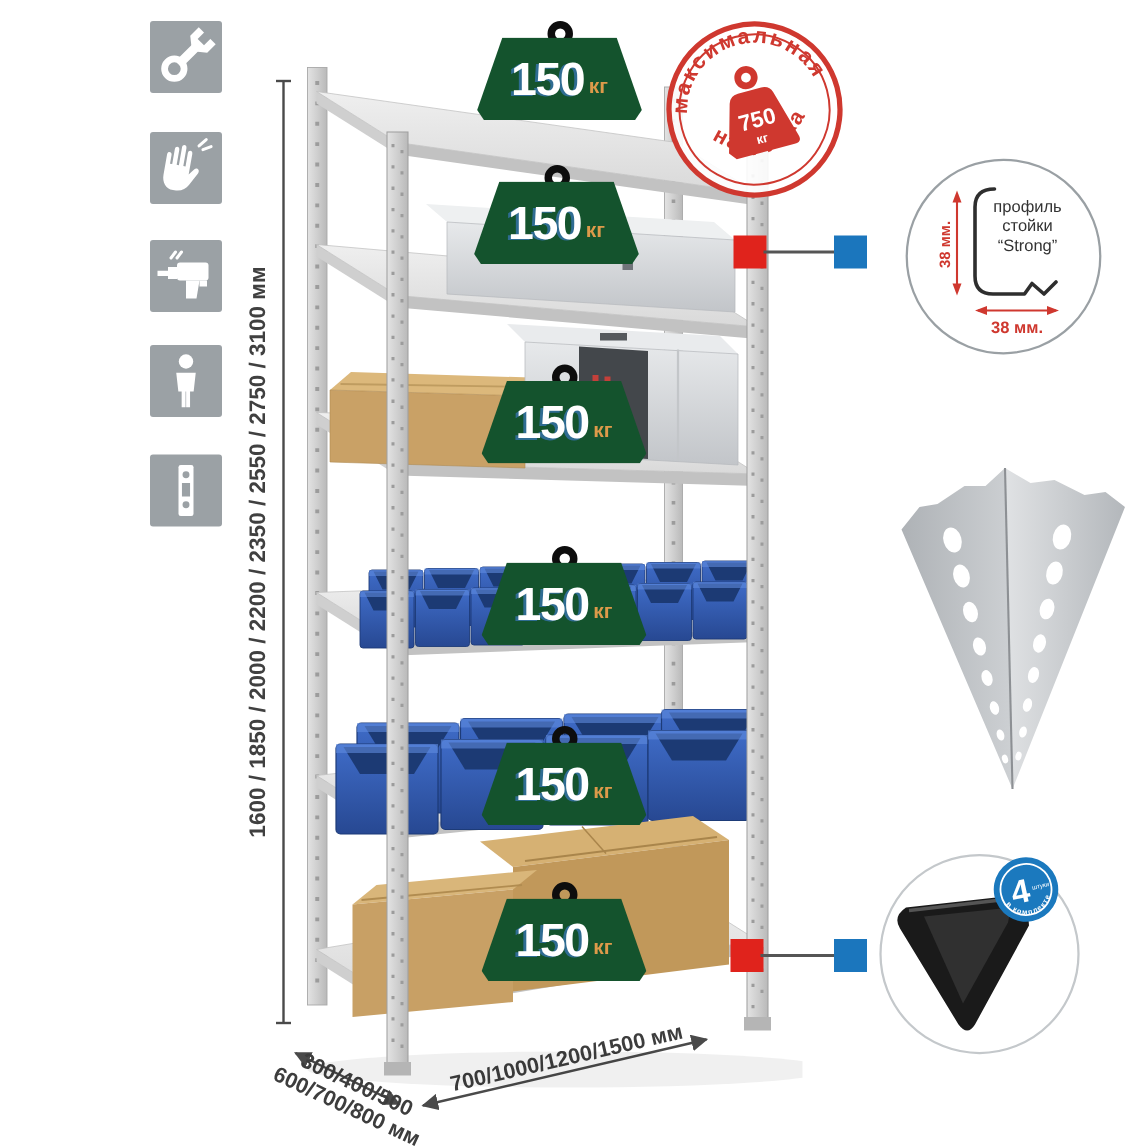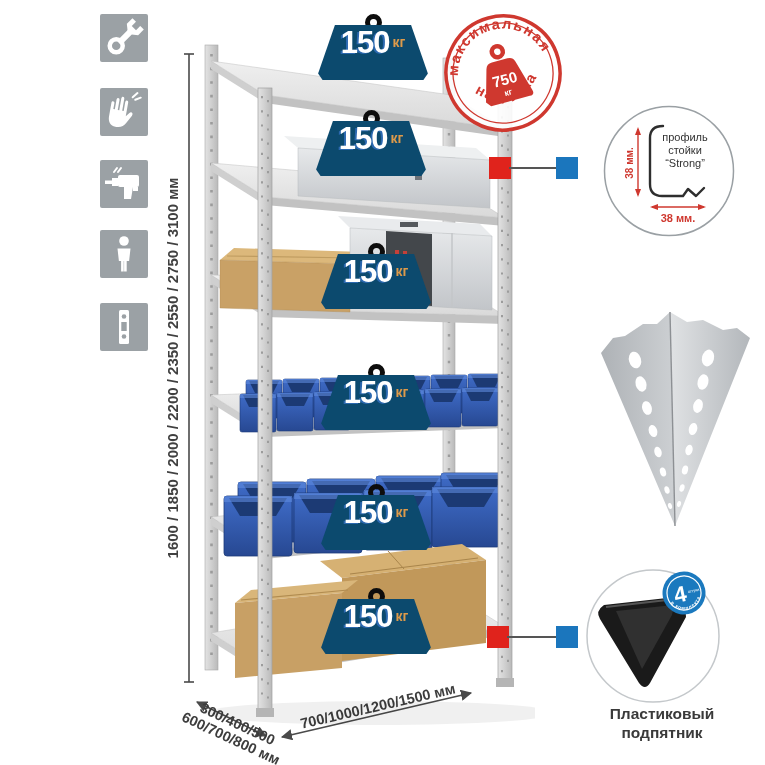--- a/index.html
+++ b/index.html
@@ -11,23 +11,23 @@
            font-size:15.5px;line-height:1.25;}
   .dimlabel{position:absolute;color:#3d3d3d;font-weight:bold;font-size:14.5px;
             line-height:1.08;white-space:nowrap;}
   .sq{position:absolute;width:22px;height:22px;z-index:4;}
   .sq.red{background:#e0231c;}
   .sq.blue{background:#1b76bd;}
   .callout-line{position:absolute;height:2px;background:#555;z-index:4;}
   .weight{position:absolute;width:112px;height:66px;z-index:3;}
   .w-ring{position:absolute;left:50%;top:0;width:17px;height:17px;margin-left:-8.5px;
           border:5px solid #0d0d0d;border-radius:50%;box-sizing:border-box;}
-  .w-body{position:absolute;top:11px;left:0;right:0;bottom:0;background:#0c4a6e;
+  .w-body{position:absolute;top:11px;left:0;right:0;bottom:0;background:#14532d;
           clip-path:polygon(16% 0,84% 0,99% 88%,95% 100%,5% 100%,1% 88%);
-          display:flex;justify-content:center;gap:3px;}
+          display:flex;align-items:center;justify-content:center;gap:3px;}
   .w-val{font-size:31px;font-weight:bold;color:#fff;letter-spacing:-1px;
          text-shadow:-2px 1px 0 rgba(70,130,230,.55);}
   .w-unit{font-size:14px;color:#dd9a4a;font-weight:bold;margin-top:9px;}
   #height-label{position:absolute;left:172px;top:368px;transform:translate(-50%,-50%) rotate(-90deg);
                 color:#404040;font-weight:bold;font-size:15px;white-space:nowrap;}
   #depth-label{left:159px;top:716px;width:150px;text-align:center;transform:rotate(25deg);}
   #width-label{left:268px;top:699px;width:220px;text-align:center;transform:rotate(-13deg);}
 </style>
 </head>
 <body>
@@ -368,24 +368,20 @@
       <circle r="21.5" fill="#1b79be"></circle>
       <circle r="17" fill="none" stroke="#fff" stroke-width="1.2"></circle>
       <text x="-4" y="8" text-anchor="middle" font-size="22" font-weight="bold" fill="#fff">4</text>
       <text x="10" y="1" text-anchor="middle" font-size="4.2" fill="#fff">штуки</text>
       <path id="bArc" d="M -15 7 A 16.5 16.5 0 0 0 15 7" fill="none"></path>
       <text font-size="4.8" font-weight="bold" fill="#fff" letter-spacing="0.8">
         <textPath href="#bArc" startOffset="50%" text-anchor="middle">в комплекте</textPath>
       </text>
     </g>
   </svg>
-  <div class="caption" style="left:592px;top:704px;width:140px">
-    <span>Пластиковый</span><br>
-    <span>подпятник</span>
-  </div>
 
   <svg class="abs" style="left:180px;top:680px" width="310" height="70">
     <defs>
       <marker id="arr" viewBox="0 0 10 10" refX="9" refY="5" markerWidth="7" markerHeight="7" orient="auto-start-reverse">
         <path d="M0 0 L10 5 L0 10 z" fill="#4a4a4a"></path>
       </marker>
     </defs>
     <line x1="17" y1="22" x2="86" y2="56" stroke="#4a4a4a" stroke-width="1.6" marker-start="url(#arr)" marker-end="url(#arr)"></line>
     <line x1="102" y1="57" x2="291" y2="13" stroke="#4a4a4a" stroke-width="1.6" marker-start="url(#arr)" marker-end="url(#arr)"></line>
   </svg>

